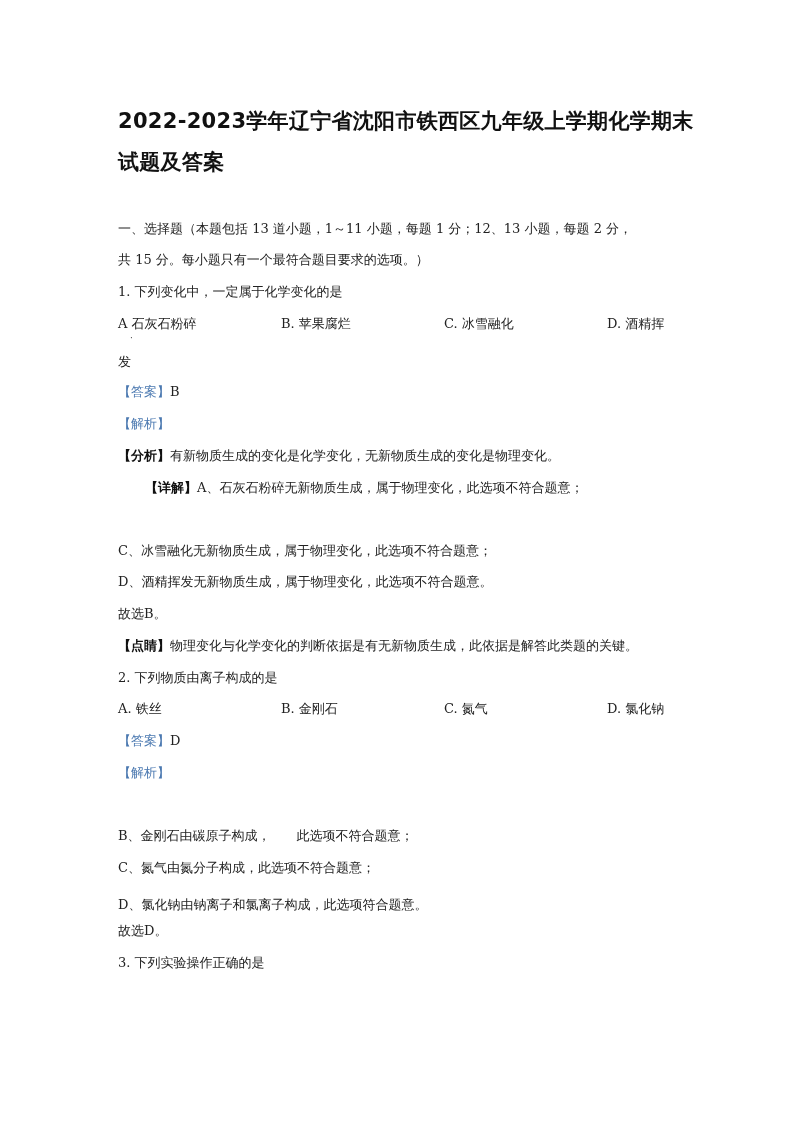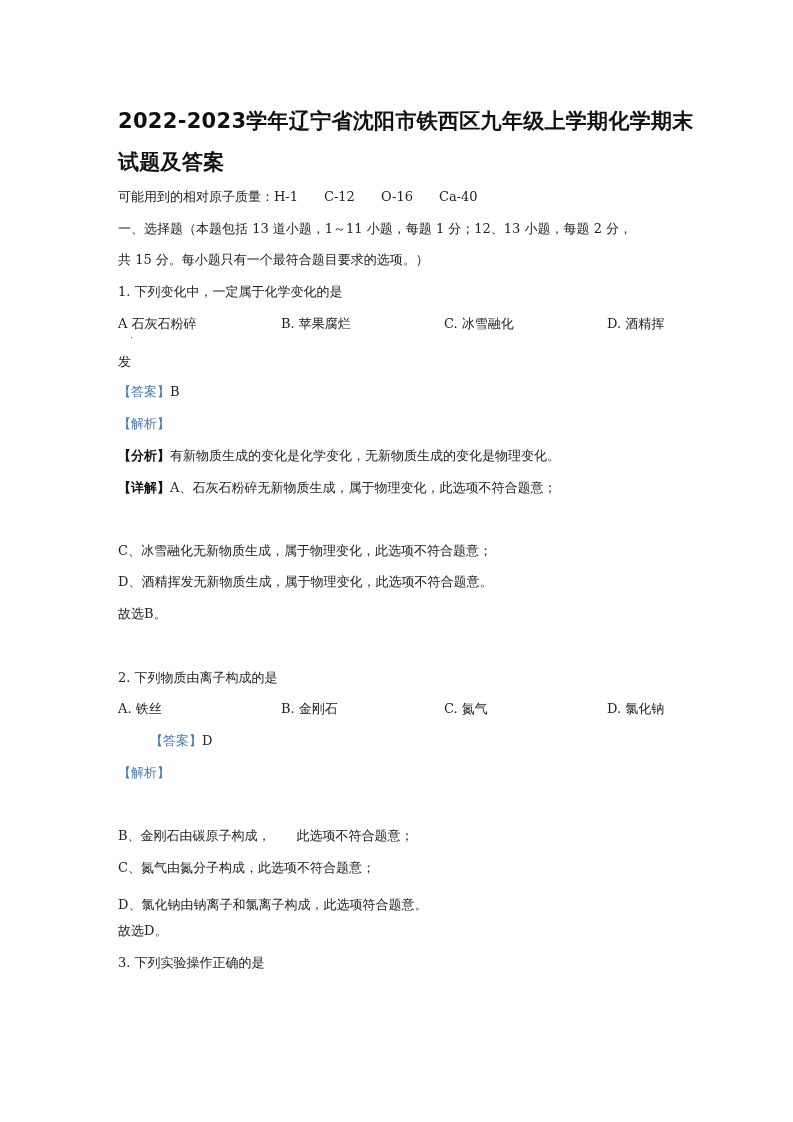--- a/index.html
+++ b/index.html
@@ -79,21 +79,20 @@
     }
   </style>
 </head>
 <body>
 
 <div class="page">
 
   <div class="title" style="top:107px;">2022-2023学年辽宁省沈阳市铁西区九年级上学期化学期末</div>
   <div class="title" style="top:148px;">试题及答案</div>
 
-  <div class="line" style="top:189px;">可能用到的相对原子质量：H-1　　C-12　　O-16　　Ca-40</div>
   <div class="line" style="top:221px;">一、选择题（本题包括 13 道小题，1～11 小题，每题 1 分；12、13 小题，每题 2 分，</div>
   <div class="line" style="top:252px;">共 15 分。每小题只有一个最符合题目要求的选项。）</div>
 
   <div class="line" style="top:284px;">1. 下列变化中，一定属于化学变化的是</div>
   <div class="options" style="top:316px;">
     <span class="opt" style="left:0;">A  石灰石粉碎</span>
     <span class="opt" style="left:163px;">B.  苹果腐烂</span>
     <span class="opt" style="left:326px;">C.  冰雪融化</span>
     <span class="opt" style="left:489px;">D.  酒精挥</span>
   </div>
@@ -102,35 +101,38 @@
 
   <div class="line" style="top:384px;">
     <span class="label-blue">【答案】</span><span>B</span>
   </div>
   <div class="line" style="top:416px;">
     <span class="label-blue">【解析】</span>
   </div>
   <div class="line" style="top:448px;">
     <span class="label-bold">【分析】</span><span>有新物质生成的变化是化学变化，无新物质生成的变化是物理变化。</span>
   </div>
-  <div class="line" style="top:480px;">
+  <div class="line" style="top:480px;margin-left:27px;">
     <span class="label-bold">【详解】</span><span>A、石灰石粉碎无新物质生成，属于物理变化，此选项不符合题意；</span>
   </div>
   <div class="line" style="top:543px;">C、冰雪融化无新物质生成，属于物理变化，此选项不符合题意；</div>
   <div class="line" style="top:574px;">D、酒精挥发无新物质生成，属于物理变化，此选项不符合题意。</div>
   <div class="line" style="top:606px;">故选B。</div>
+  <div class="line" style="top:638px;">
+    <span class="label-bold">【点睛】</span><span>物理变化与化学变化的判断依据是有无新物质生成，此依据是解答此类题的关键。</span>
+  </div>
 
   <div class="line" style="top:670px;">2. 下列物质由离子构成的是</div>
   <div class="options" style="top:701px;">
     <span class="opt" style="left:0;">A.  铁丝</span>
     <span class="opt" style="left:163px;">B.  金刚石</span>
     <span class="opt" style="left:326px;">C.  氮气</span>
     <span class="opt" style="left:489px;">D.  氯化钠</span>
   </div>
-  <div class="line" style="top:733px;margin-left:32px;">
+  <div class="line" style="top:733px;">
     <span class="label-blue">【答案】</span><span>D</span>
   </div>
   <div class="line" style="top:765px;">
     <span class="label-blue">【解析】</span>
   </div>
   <div class="line" style="top:828px;">B、金刚石由碳原子构成，　　此选项不符合题意；</div>
   <div class="line" style="top:860px;">C、氮气由氮分子构成，此选项不符合题意；</div>
   <div class="line" style="top:897px;">D、氯化钠由钠离子和氯离子构成，此选项符合题意。</div>
   <div class="line" style="top:923px;">故选D。</div>
 

